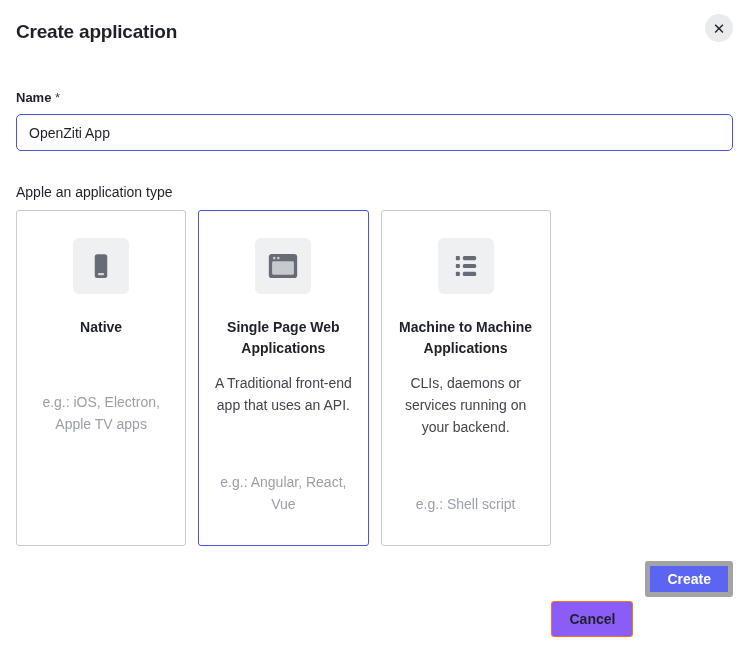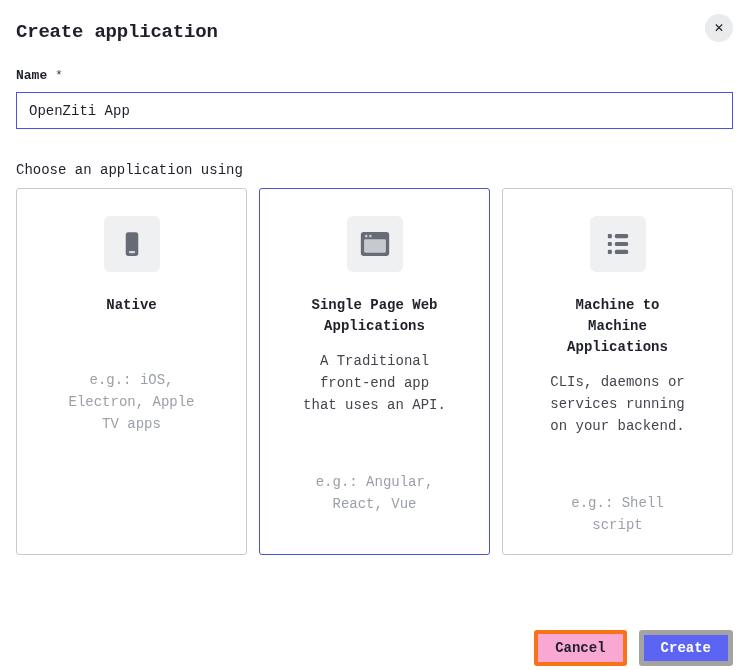--- a/index.html
+++ b/index.html
@@ -4,88 +4,87 @@
 <style>
   * { box-sizing: border-box; }
   html,body { margin:0; padding:0; }
   body {
     width:749px; height:670px; background:#ffffff;
     font-family:"Liberation Sans", sans-serif;
     color:#1e212a; overflow:hidden;
   }
   .modal {
     width:100%; height:100%;
-    padding:14px 16px 4px;
+    padding:14px 16px 33px;
     display:flex; flex-direction:column;
     position:relative;
-    font-family:Liberation Mono, monospace;
   }
   .modal-header { display:flex; align-items:flex-start; justify-content:space-between; }
   .modal-title { font-size:19px; font-weight:700; margin:7px 0 0; letter-spacing:-0.2px; }
   .close-btn {
     width:28px; height:28px; border-radius:50%;
     background:#e9ebed; border:none; cursor:pointer;
     display:flex; align-items:center; justify-content:center;
     font-size:15px; line-height:1; color:#1e212a; padding:0;
     font-family:inherit;
   }
-  .name-section { margin-top:25px; }
+  .name-section { margin-top:47px; }
   .field-label { font-size:13px; font-weight:700; display:block; margin-bottom:9px; }
   .req-mark { font-weight:400; color:#3c3f46; }
   .name-input {
     width:100%; height:37px;
-    border:1px solid #4655dc; border-radius:0;
+    border:1px solid #4655dc; border-radius:5px;
     padding:0 12px; font-size:14px; color:#1e212a;
     font-family:inherit; outline:none;
   }
   .helper-text { font-size:14px; color:#65676e; margin:15px 0 0; line-height:18px; }
   .type-label { font-size:14px; color:#1e212a; margin:33px 0 10px; }
-  .cards { display:grid; grid-template-columns:repeat(3, 1fr); gap:12px; }
+  .cards { display:grid; grid-template-columns:repeat(4, 1fr); gap:12px; }
   .card {
     border:1px solid #c9cace; border-radius:3px; background:#fff;
     min-height:336px; padding:27px 12px 18px;
     display:flex; flex-direction:column; align-items:center;
     text-align:center; cursor:pointer;
   }
   .card.selected { border-color:#4655dc; }
   .icon-box {
     width:56px; height:56px; border-radius:6px; background:#eff0f2;
     display:flex; align-items:center; justify-content:center;
     margin-bottom:23px; flex:0 0 auto;
   }
   .card-title { font-size:14px; font-weight:700; line-height:21px; margin-bottom:13px; max-width:150px; }
   .card-desc  { font-size:14px; color:#43464d; line-height:22px; margin-bottom:15px; max-width:150px; }
   .card-example { font-size:14px; color:#9ba0a8; line-height:22px; max-width:150px;margin-top:40px; }
   .footer { margin-top:auto; display:flex; justify-content:flex-end; gap:12px; }
   .btn {
     height:36px; border-radius:3px; padding:0 17px;
     font-size:14px; font-weight:700; cursor:pointer; font-family:inherit;
   }
-  .btn-cancel { background:#f9a8d4; border:4px solid #f97316; color:#1e212a; }
+  .btn-cancel { background:#8b5cf6; border:1px solid #f97316; color:#1e212a;margin-top:40px; }
   .btn-create { background:#5c64f4; border:5px solid #a3a3a3; color:#ffffff; }
 </style>
 </head>
 <body>
 
 <div class="modal">
 
   <div class="modal-header">
     <h1 class="modal-title">Create application</h1>
     <button class="close-btn">
       <span>✕</span>
     </button>
   </div>
 
   <div class="name-section">
     <label class="field-label"><span>Name</span> <span class="req-mark">*</span></label>
     <input class="name-input" type="text" value="OpenZiti App" style="">
   </div>
 
   <div class="type-section">
-    <div class="type-label">Choose an application using</div>
+    <div class="type-label">Apple an application type</div>
     <div class="cards">
 
       <div class="card">
         <div class="icon-box">
           <svg width="30" height="30" viewBox="0 0 24 24" aria-hidden="true">
             <rect x="7" y="2.5" width="10" height="19" rx="2" fill="#676b76"></rect>
             <rect x="9.5" y="17.6" width="5" height="1.7" rx="0.85" fill="#d6d8dc"></rect>
           </svg>
         </div>
         <div class="card-title">Native</div>

